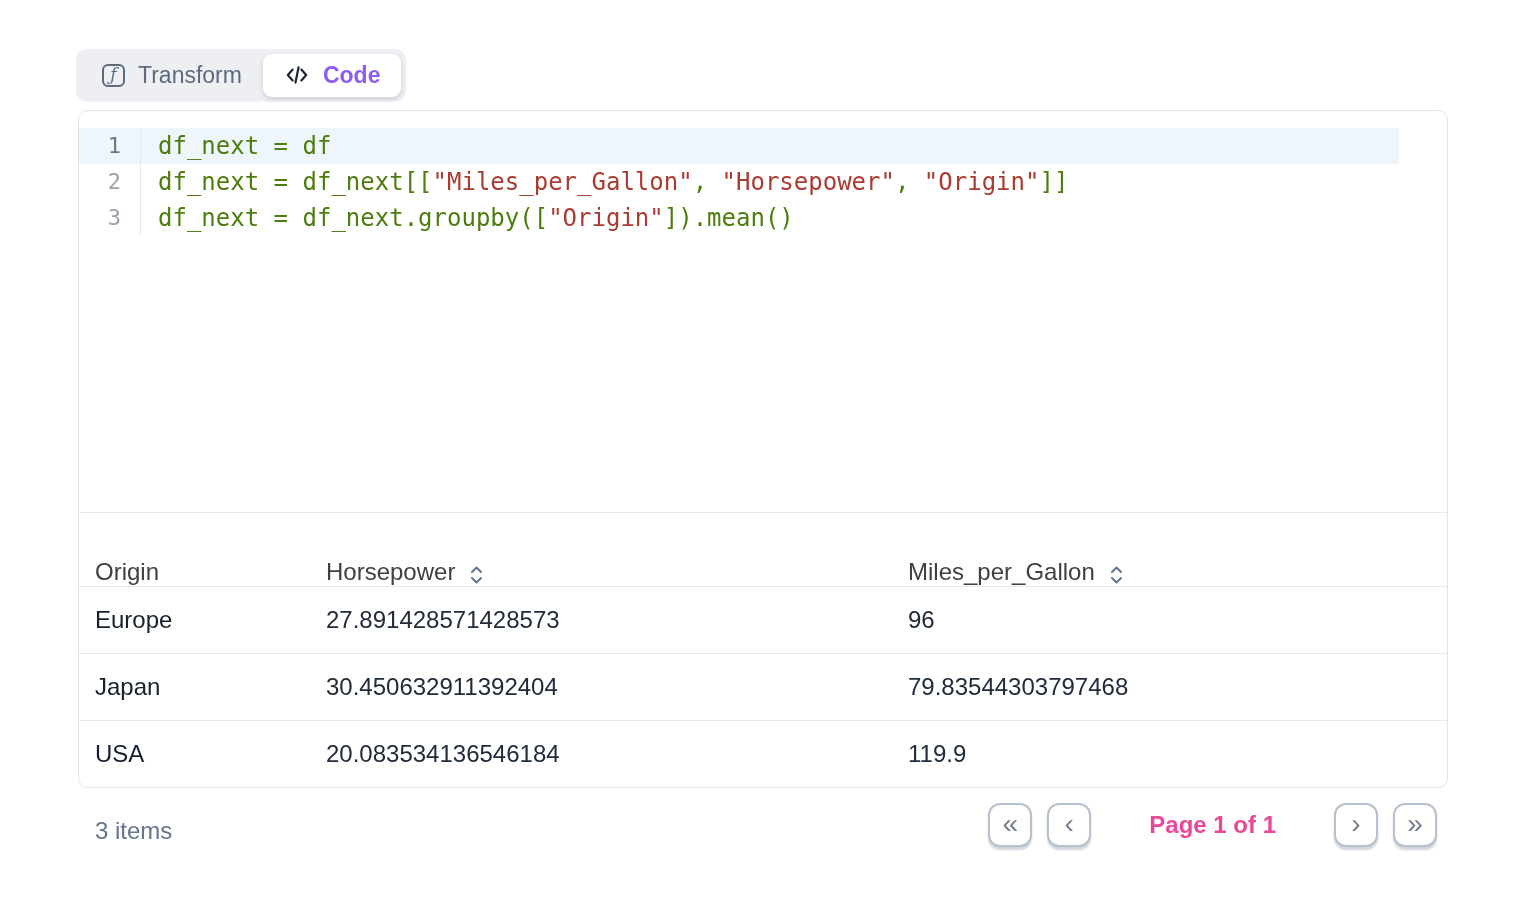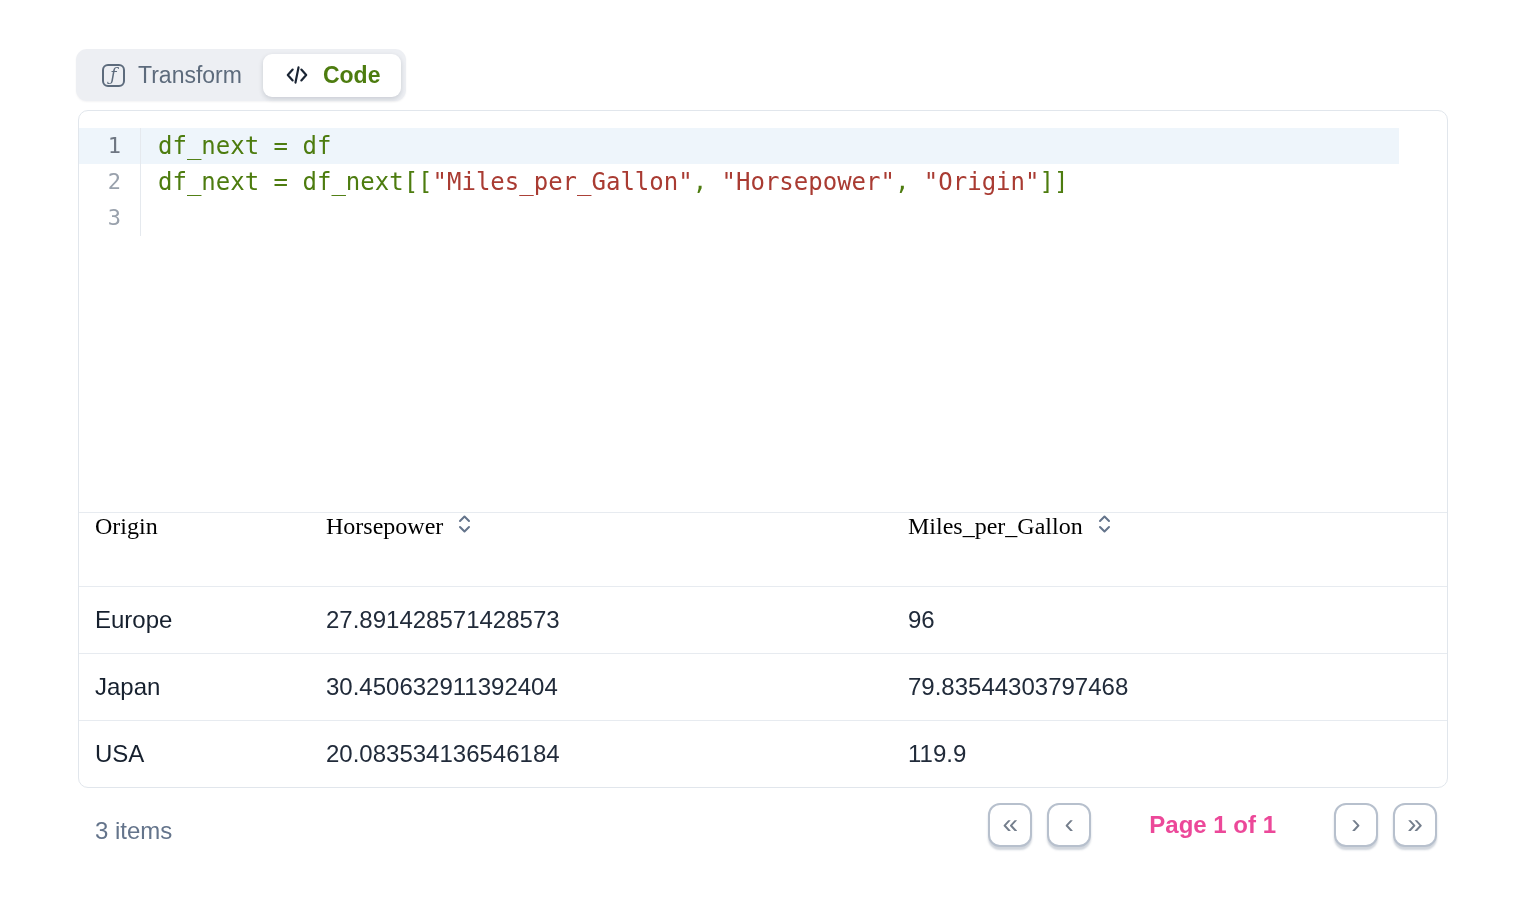--- a/index.html
+++ b/index.html
@@ -18,21 +18,21 @@
     background:#edeff3; border-radius:11px; padding:0 5px;
     box-shadow:0 1px 2px rgba(15,23,42,0.05);
   }
   .tab {
     display:flex; align-items:center; gap:13px;
     height:43px; padding:0 21px; border:none; background:transparent;
     border-radius:9px; cursor:pointer;
     font-family:inherit; font-size:23px; font-weight:500; color:#5d6b7c;
   }
   .tab.active {
-    background:#ffffff; color:#4d7c0f; font-weight:600;
+    background:#ffffff; color:#8b5cf6; font-weight:600;
     box-shadow:0 2px 5px rgba(15,23,42,0.16);
   }
   .fn-icon {
     width:23px; height:23px; border:2px solid currentColor; border-radius:6px;
     display:flex; align-items:center; justify-content:center;
     font-family:"DejaVu Serif",serif; font-style:italic; font-size:17px; line-height:1;
     padding-bottom:2px;
   }
   .codeglyph-icon { display:flex; }
 
@@ -59,22 +59,22 @@
   .cm-line.active .gutter { color:#6e7682; }
   .codetext { padding-left:17px; white-space:pre; }
   .tok-code { color:#4d7c0f; }
   .tok-str  { color:#a93b32; }
 
   
   .thead, .trow { display:grid; grid-template-columns:231px 582px auto; }
   .thead { height:73px; }
   .trow  { height:67px; border-top:1px solid #e7ebf0; }
   .th {
-    display:flex; align-items:flex-start; gap:14px; padding-left:16px;
-    color:#000000; font-size:24px;font-family:Liberation Serif, serif;
+    display:flex; align-items:flex-end; gap:14px; padding-left:16px;
+    color:#404040; font-size:24px;
   }
   .td {
     display:flex; align-items:center; padding-left:16px;
     color:#212b3a; font-size:24px;
   }
   .td.origin-cell { font-weight:400; color:#16202e; }
 
   
   .footer {
     position:absolute; left:78px; top:803px; width:1370px; height:44px;
@@ -117,20 +117,21 @@
       <div class="cm-line active">
         <span class="gutter">1</span>
         <span class="codetext"><span class="tok-code">df_next = df</span></span>
       </div>
       <div class="cm-line">
         <span class="gutter">2</span>
         <span class="codetext"><span class="tok-code">df_next = df_next[[</span><span class="tok-str">"Miles_per_Gallon"</span><span class="tok-code">, </span><span class="tok-str">"Horsepower"</span><span class="tok-code">, </span><span class="tok-str">"Origin"</span><span class="tok-code">]]</span></span>
       </div>
       <div class="cm-line">
         <span class="gutter">3</span>
+        <span class="codetext"><span class="tok-code">df_next = df_next.groupby([</span><span class="tok-str">"Origin"</span><span class="tok-code">]).mean()</span></span>
       </div>
     </div>
   <div>
     <div class="thead" id="thead">
         <div class="th">
           <span>Origin</span>
         </div>
         <div class="th">
           <span>Horsepower</span>
           <span style="display: flex;">

